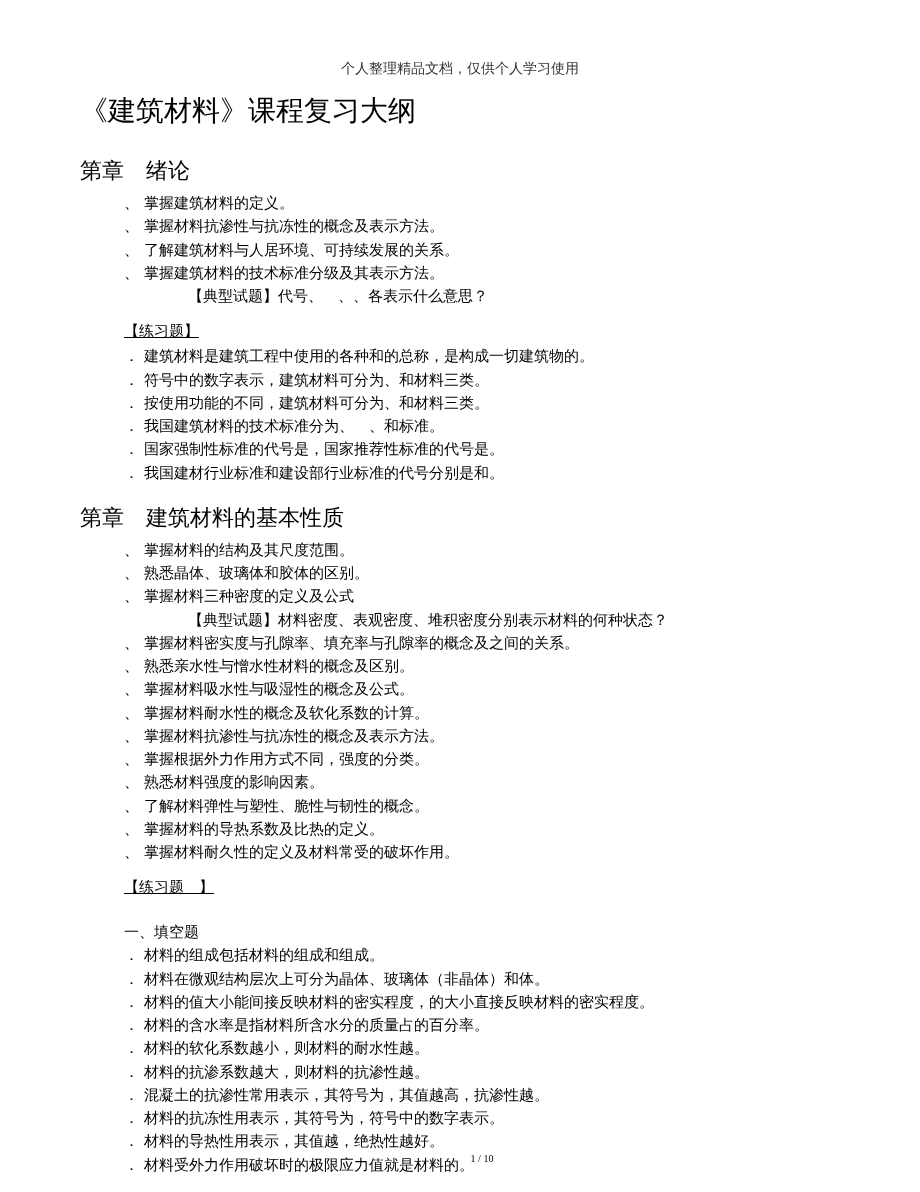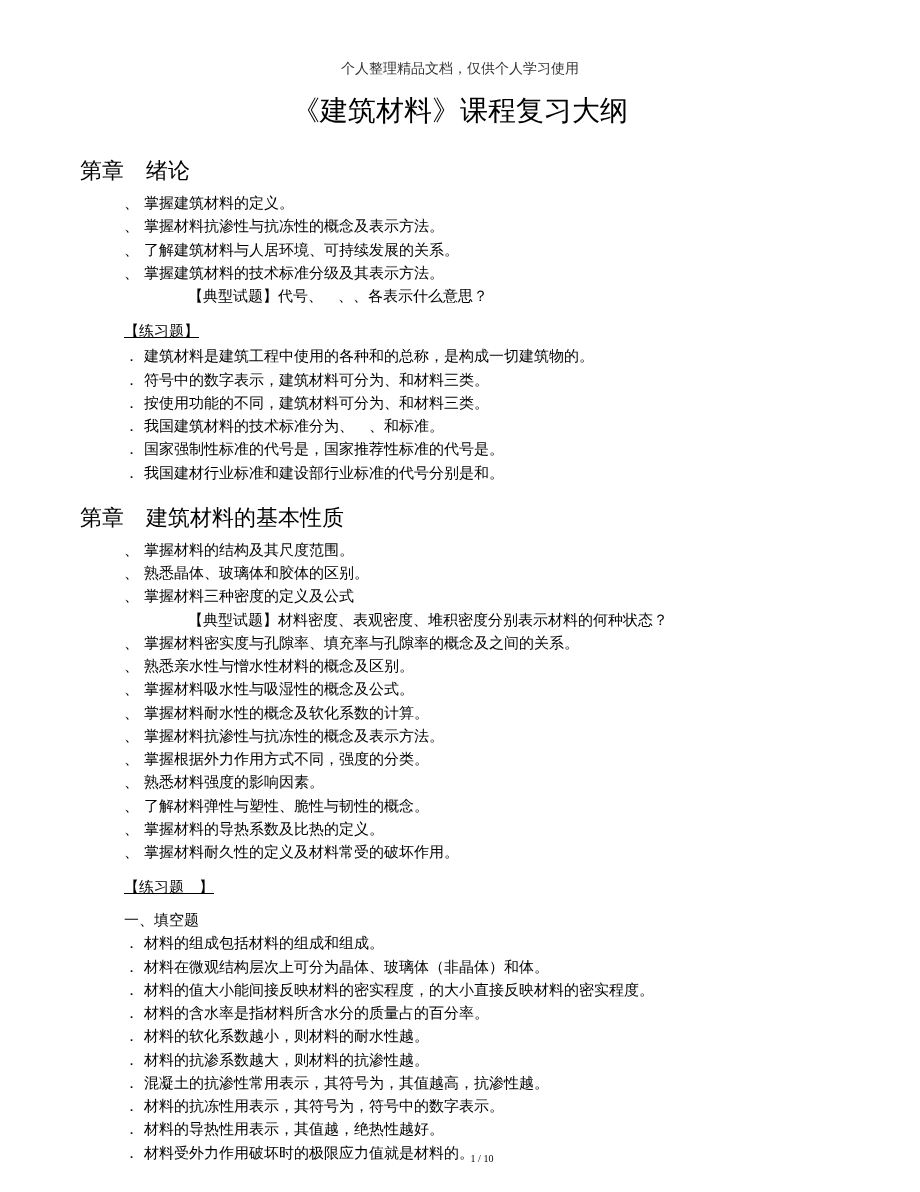--- a/index.html
+++ b/index.html
@@ -14,41 +14,41 @@
   .page {
     padding: 60px 80px 40px 80px;
   }
   .top-note {
     text-align: center;
     font-size: 14px;
     color: #333;
     margin-bottom: 14px;
   }
   .doc-title {
-    text-align: center;
+    text-align: left;
     font-size: 28px;
     font-weight: normal;
     margin-bottom: 26px;
   }
   .chapter-title {
     font-size: 22px;
     font-weight: normal;
     margin-top: 18px;
     margin-bottom: 6px;
   }
   .sub-label {
     font-size: 15px;
     margin-top: 14px;
     margin-bottom: 4px;
     margin-left: 44px;
     text-decoration: underline;
   }
   .sub-label2 {
     font-size: 15px;
-    margin-top: 14px;
+    margin-top: 26px;
     margin-bottom: 2px;
     margin-left: 44px;
   }
   .list {
     list-style: none;
     margin-left: 44px;
   }
   .list li {
     font-size: 15px;
     line-height: 1.55;

